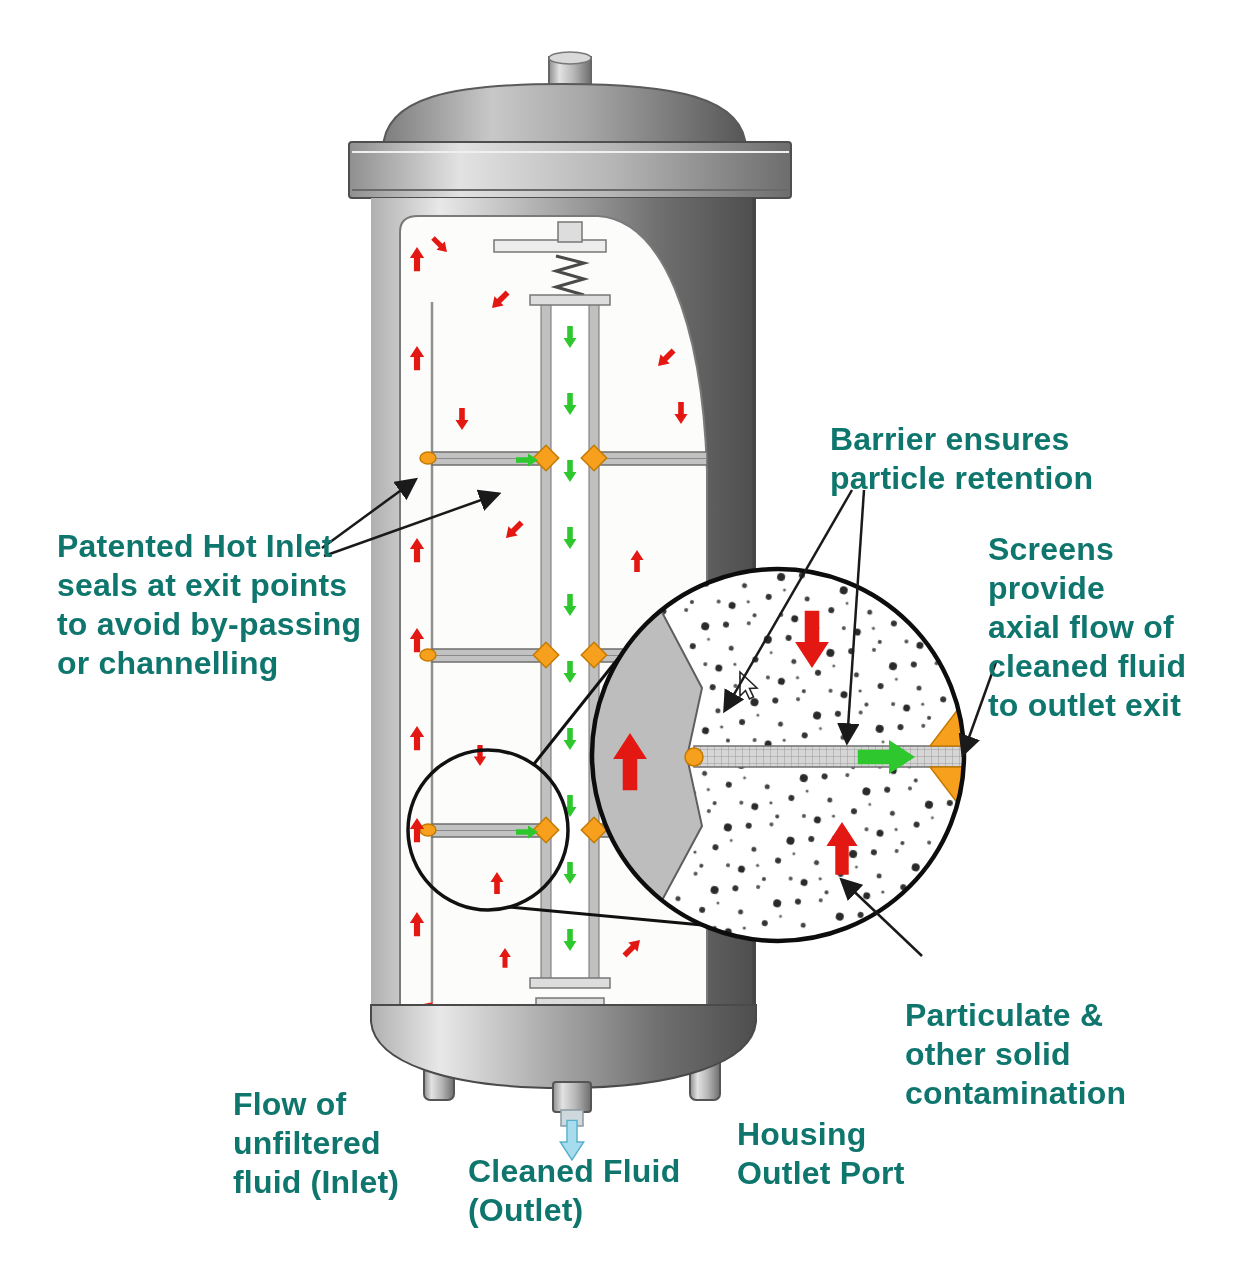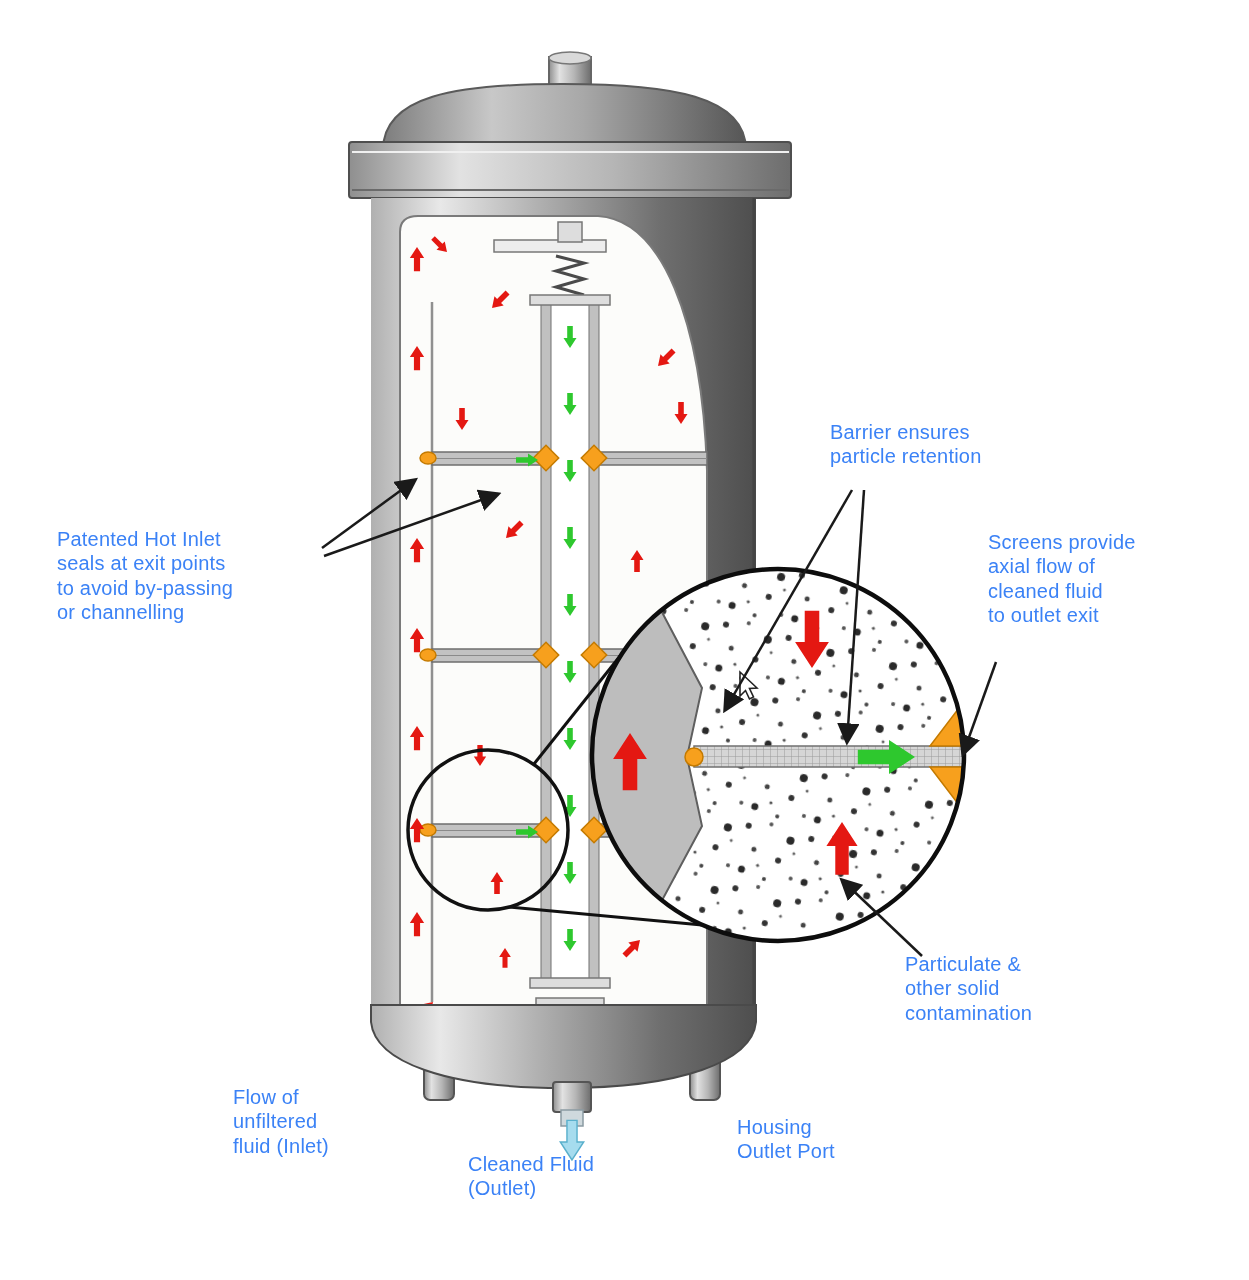--- a/index.html
+++ b/index.html
@@ -1,19 +1,19 @@
 <!DOCTYPE html>
 <html><head>
 <meta charset="utf-8">
 <style>
   html,body{margin:0;padding:0;background:#fff;}
   .stage{position:relative;width:1249px;height:1280px;background:#ffffff;overflow:hidden;
          font-family:"Liberation Sans",sans-serif;}
   .stage > svg{position:absolute;left:0;top:0;}
-  .label{position:absolute;font-weight:400;font-size:20px;line-height:1.22;color:#3b82f6;
+  .label{position:absolute;font-weight:700;font-size:32px;line-height:1.22;color:#0f766e;
          white-space:pre-line;letter-spacing:.2px;}
 </style>
 </head>
 <body>
 
 <div class="stage">
 
 <svg width="1249" height="1280" viewBox="0 0 1249 1280">
   <defs>
     <linearGradient id="metal" x1="0" y1="0" x2="1" y2="0">
@@ -215,21 +215,21 @@
 <div class="label" style="left:57px;top:527px;width:310px">Patented Hot Inlet
 seals at exit points
 to avoid by-passing
 or channelling</div>
 <div class="label" style="left:830px;top:420px;width:280px">Barrier ensures
 particle retention</div>
 <div class="label" style="left:988px;top:530px;width:250px">Screens provide
 axial flow of
 cleaned fluid
 to outlet exit</div>
-<div class="label" style="left:905px;top:952px;width:250px">Particulate &amp;
+<div class="label" style="left:905px;top:996px;width:250px">Particulate &amp;
 other solid
 contamination</div>
 <div class="label" style="left:233px;top:1085px;width:220px">Flow of
 unfiltered
 fluid (Inlet)</div>
 <div class="label" style="left:468px;top:1152px;width:240px">Cleaned Fluid
 (Outlet)</div>
 <div class="label" style="left:737px;top:1115px;width:200px">Housing
 Outlet Port</div>
 

